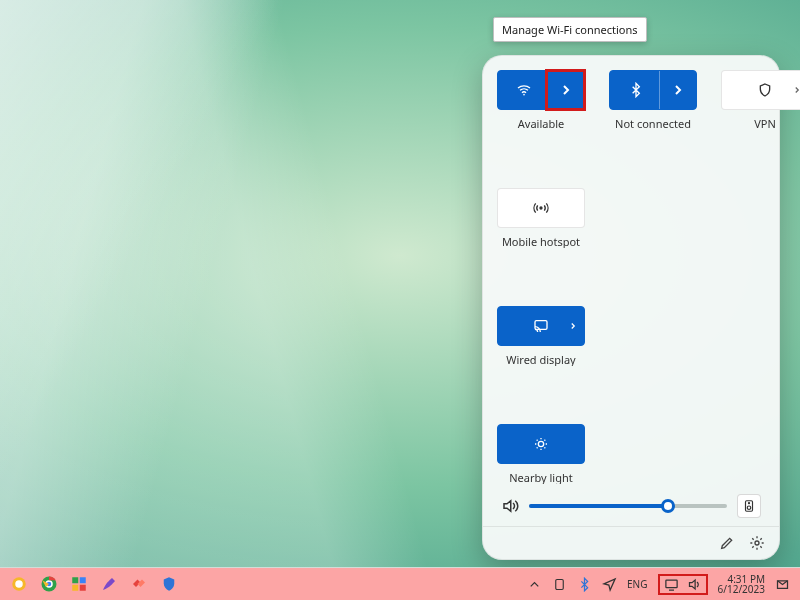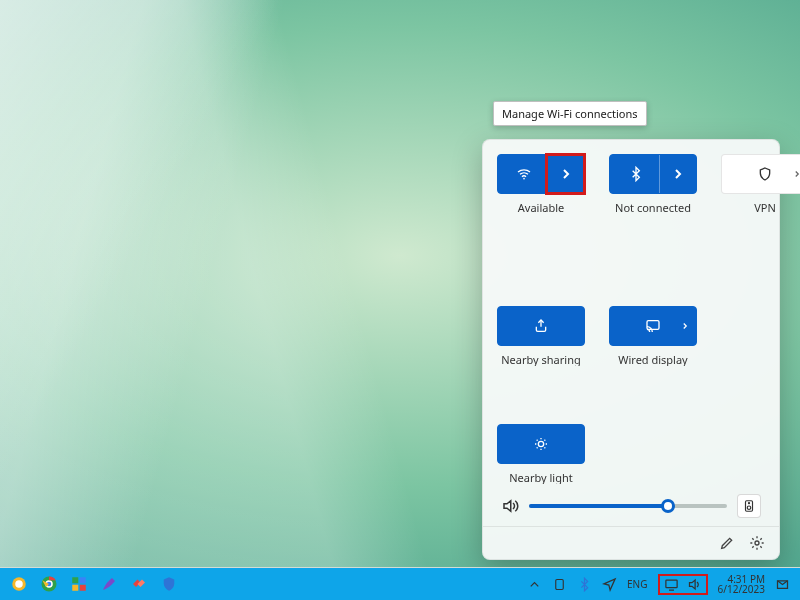--- a/index.html
+++ b/index.html
@@ -24,21 +24,21 @@
       radial-gradient(120% 90% at 50% 45%, #cfe9cf 0%, #7cc5a2 45%, #2e8e7f 100%);
   }
   
   .panel {
     position: absolute;
     right: 20px;
     bottom: 40px;
     width: 296px;
     background: rgba(246,249,248,0.96);
     border: 1px solid rgba(0,0,0,0.08);
-    border-radius: 8px;
+    border-radius: 20px;
     box-shadow: 0 10px 30px rgba(0,0,0,0.25);
     padding-bottom: 6px;
   }
   .tiles {
     display: grid;
     grid-template-columns: repeat(3, 88px);
     grid-auto-rows: auto;
     gap-row: 8px;
     column-gap: 8px;
     row-gap: 6px;
@@ -112,21 +112,21 @@
   .footer-icon { width:16px;height:16px; color:#3a3a3a; }
   
   .tooltip {
     position:absolute; top:-14px; left:10px; transform:translateY(-100%);
     background:#fff; border:1px solid #bfbfbf; padding:4px 8px; font-size:11px;
     border-radius:2px; box-shadow:0 2px 6px rgba(0,0,0,0.2); white-space:nowrap;
   }
   
   .taskbar {
     position:absolute; left:0; right:0; bottom:0; height:32px;
-    background:#0ea5e9; border-top:1px solid #d2dcd7;
+    background:#fca5a5; border-top:1px solid #d2dcd7;
     display:flex; align-items:center;
   }
   .tb-left { display:flex; align-items:center; gap:12px; padding-left:10px; }
   .tb-left .app { width:18px; height:18px; }
   .tb-tray { margin-left:auto; display:flex; align-items:center; gap:10px; padding-right:10px; color:#333; }
   .tray-icon { width:15px; height:15px; }
   .clock { text-align:right; line-height:1.05; }
   .clock div { font-size:10px; }
   .tray-group-hl { border:2px solid #d21b1b; padding:1px 4px; display:flex; gap:8px; align-items:center; }
   svg { display:block; }
@@ -185,35 +185,37 @@
         <svg class="chev" width="10" height="10" viewBox="0 0 24 24" fill="none" stroke="#666" stroke-width="3">
             <path d="M9 6l6 6-6 6"></path>
           </svg>
       </div>
       <div class="tile-label">VPN</div>
     </div>
 
     <div class="tile-spacer"></div>
 
 
+    <div class="tile-wrap">
+      <div class="tile">
+        <svg class="icon" viewBox="0 0 24 24" fill="none" stroke="#333" stroke-width="2">
+            <circle cx="12" cy="12" r="1.5" fill="#333"></circle>
+            <path d="M7 8a7 7 0 0 0 0 8"></path>
+            <path d="M17 8a7 7 0 0 1 0 8"></path>
+            <path d="M4 5a11 11 0 0 0 0 14"></path>
+            <path d="M20 5a11 11 0 0 1 0 14"></path>
+          </svg>
+      </div>
+      <div class="tile-label">Mobile hotspot</div>
+    </div>
 
 
     <div class="tile-spacer"></div>
 
 
-    <div class="tile-wrap">
-      <div class="tile on">
-        <svg class="icon" viewBox="0 0 24 24" fill="none" stroke="white" stroke-width="2">
-            <path d="M12 3v10"></path>
-            <path d="M8 7l4-4 4 4"></path>
-            <path d="M5 13v5a2 2 0 0 0 2 2h10a2 2 0 0 0 2-2v-5"></path>
-          </svg>
-      </div>
-      <div class="tile-label">Nearby sharing</div>
-    </div>
 
     <div class="tile-wrap">
       <div class="tile on">
         <svg class="icon" viewBox="0 0 24 24" fill="none" stroke="white" stroke-width="2">
             <rect x="3" y="4" width="18" height="13" rx="2"></rect>
             <path d="M3 17a4 4 0 0 1 4 4"></path>
             <path d="M3 13a8 8 0 0 1 8 8"></path>
           </svg>
         <svg class="chev" width="10" height="10" viewBox="0 0 24 24" fill="none" stroke="white" stroke-width="3">
             <path d="M9 6l6 6-6 6"></path>

